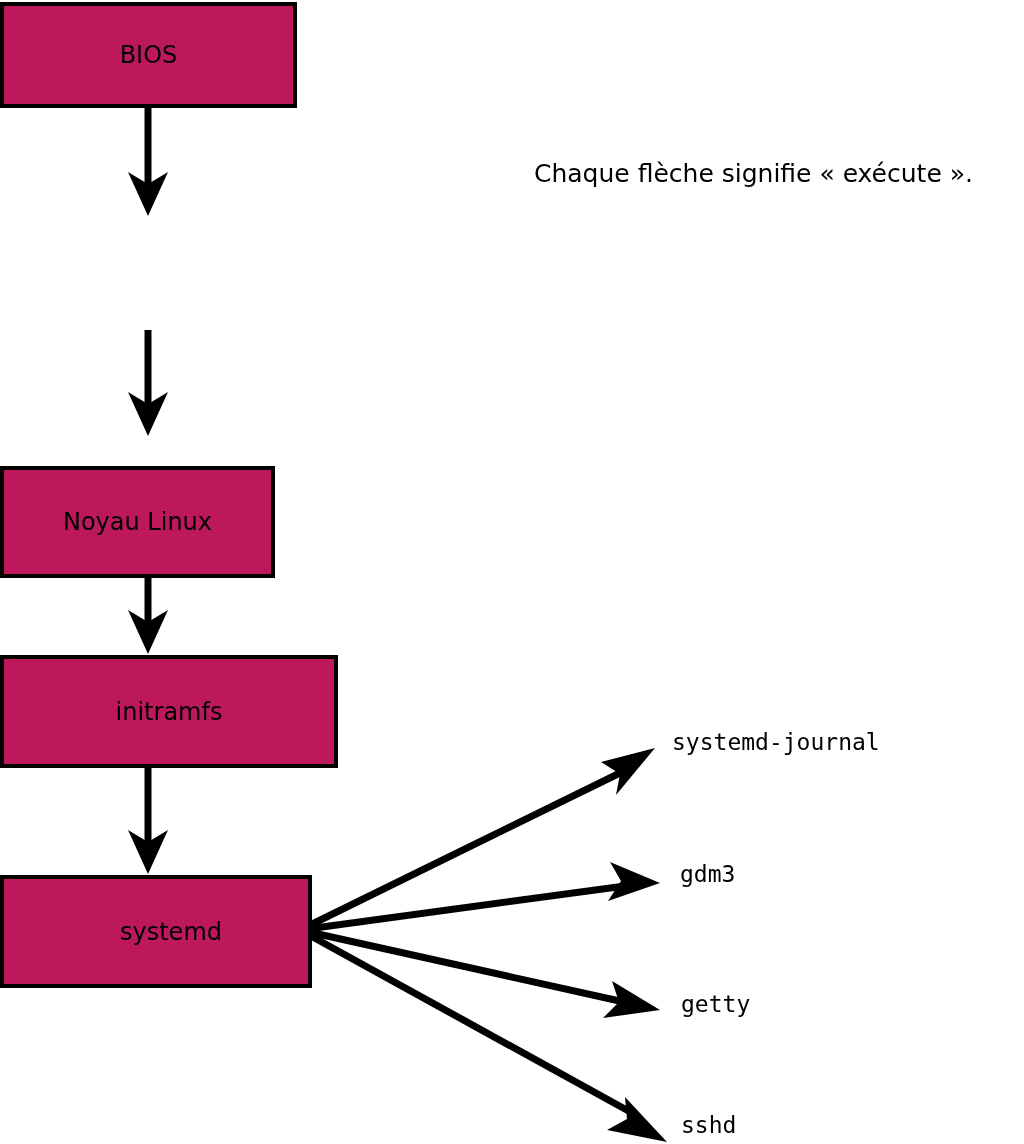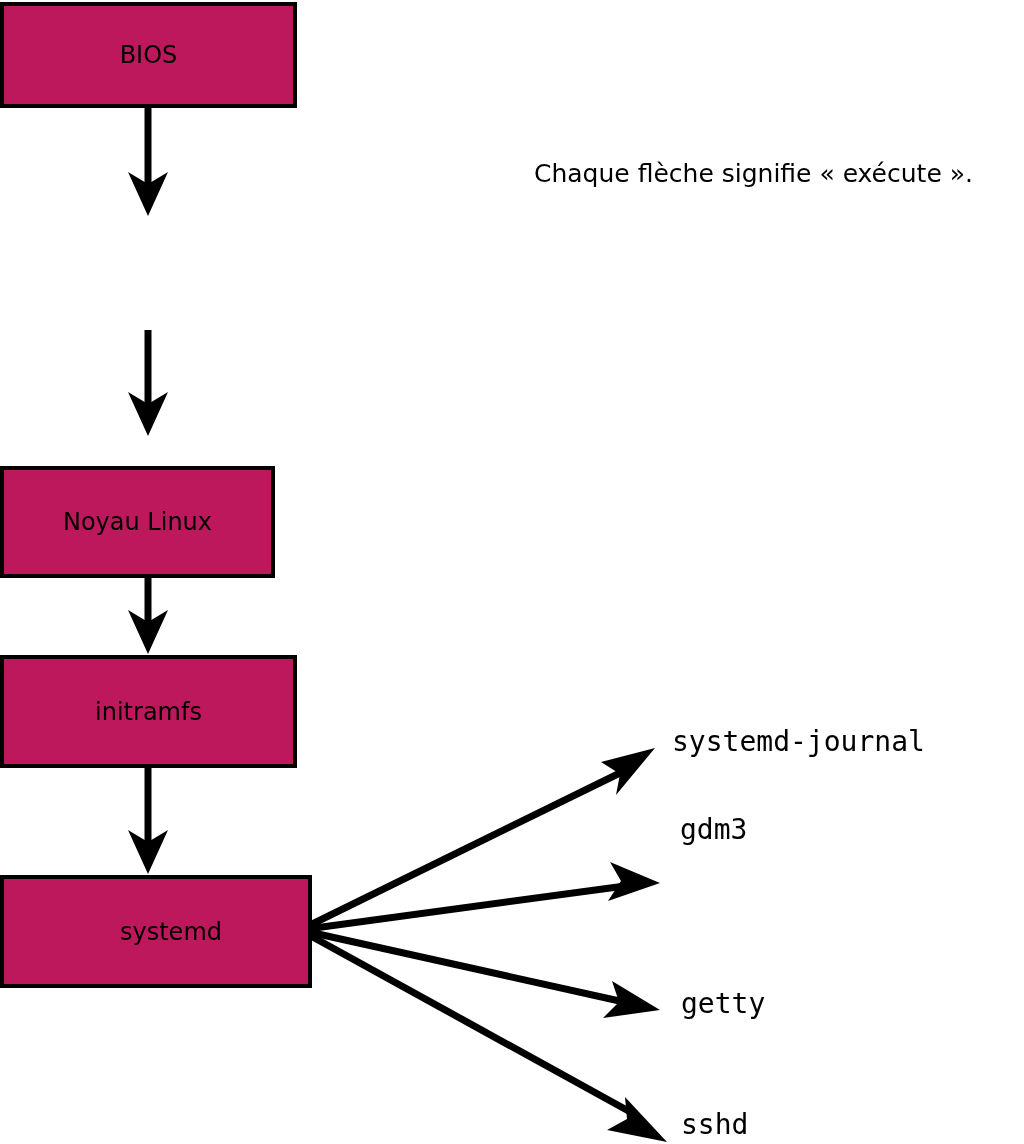--- a/index.html
+++ b/index.html
@@ -39,21 +39,21 @@
     font-family: "DejaVu Sans", "Liberation Sans", sans-serif;
     font-size: 24px;
     line-height: 32px;
     color: #000000;
     white-space: pre-line;
     padding: 0 6px;
   }
   .leaf-label {
     position: absolute;
     font-family: "DejaVu Sans Mono", "Liberation Mono", monospace;
-    font-size: 28px;
+    font-size: 23px;
     line-height: 28px;
     color: #000000;
     white-space: nowrap;
   }
   .caption-text {
     position: absolute;
     font-family: "DejaVu Sans", "Liberation Sans", sans-serif;
     font-size: 25px;
     line-height: 32px;
     color: #000000;
@@ -110,31 +110,31 @@
 
   <div class="node-box" style="left:0px; top:2px; width:297px; height:106px;">
     <span class="node-label">BIOS</span>
   </div>
 
 
   <div class="node-box" style="left:0px; top:450px; width:275px; height:112px;margin-top:16px;">
     <span class="node-label">Noyau Linux</span>
   </div>
 
-  <div class="node-box" style="left:0px; top:655px; width:297px; height:113px;">
+  <div class="node-box" style="left:0px; top:655px; width:338px; height:113px;">
     <span class="node-label">initramfs</span>
   </div>
 
   <div class="node-box" style="left:0px; top:875px; width:312px; height:113px;padding-left:30px;">
     <span class="node-label">systemd</span>
   </div>
 
   <div class="leaf-label" style="left:672px; top:728px;">systemd-journal</div>
 
-  <div class="leaf-label" style="left:680px; top:816px;">gdm3</div>
+  <div class="leaf-label" style="left:680px; top:860px;">gdm3</div>
 
   <div class="leaf-label" style="left:681px; top:990px;">getty</div>
 
   <div class="leaf-label" style="left:681px; top:1111px;">sshd</div>
 
   <div class="caption-text" style="left:534px; top:150px;margin-top:8px;">Chaque flèche signifie « exécute ».</div>
 
 </div>
 
 </body></html>

